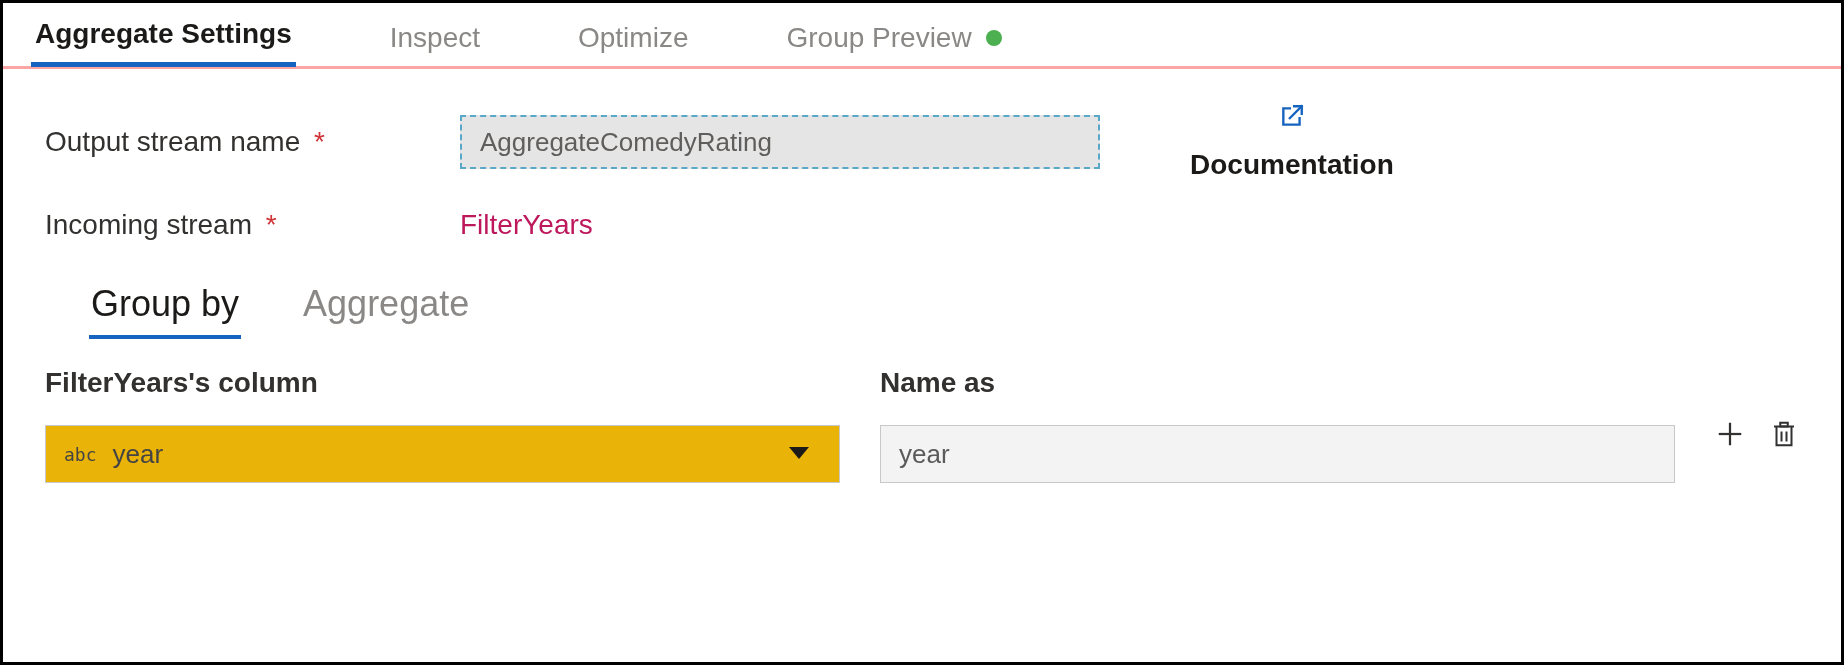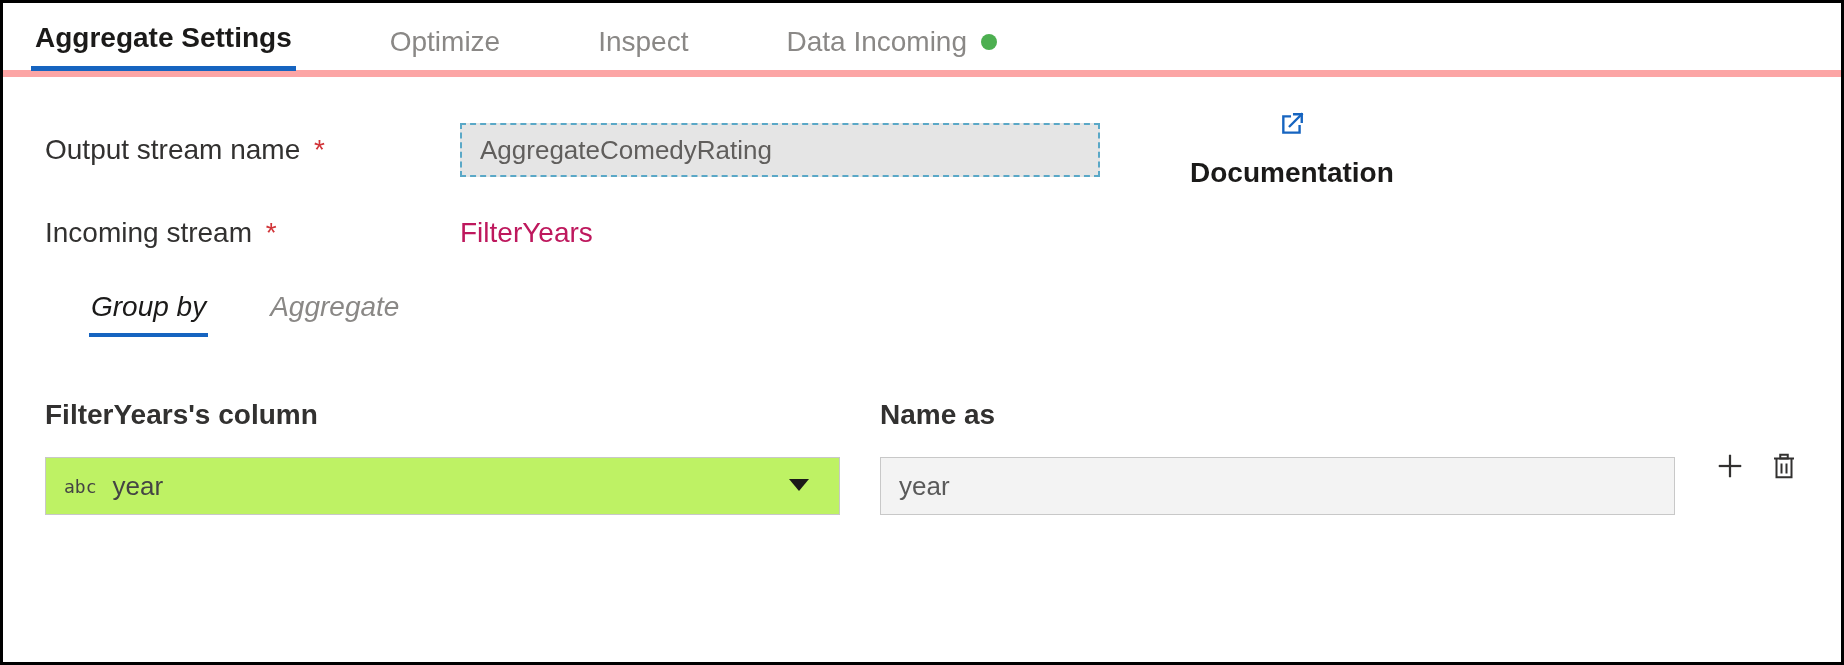--- a/index.html
+++ b/index.html
@@ -17,24 +17,23 @@
     background: #fff;
     position: relative;
     transform-origin: top left;
   }
   
   .tabs {
     display: flex;
     align-items: flex-end;
     padding: 0 28px;
     height: 66px;
-    border-bottom: 7px solid #fca5a5;
+    border-bottom: 3px solid #fca5a5;
     gap: 90px;
     font-size: 28px;
-    margin-top: 8px;
   }
   .tab {
     padding: 14px 4px 12px 4px;
     color: #8a8886;
     cursor: pointer;
     display: flex;
     align-items: center;
     gap: 14px;
   }
   .tab.active {
@@ -95,38 +94,37 @@
   }
   .link-value {
     color: #be185d;
     font-size: 28px;
     cursor: pointer;
   }
   
   .subtabs {
     display: flex;
     gap: 60px;
-    font-size: 28px;
+    font-size: 36px;
     margin-top: 34px;
     margin-left: 44px;
     color: #8a8886;
-    font-style: italic;
   }
   .subtab {
     padding: 8px 2px 10px 2px;
     cursor: pointer;
   }
   .subtab.active {
     color: #1b1a19;
     border-bottom: 4px solid #1664c0;
   }
   
   .columns {
     display: flex;
-    margin-top: 62px;
+    margin-top: 28px;
     gap: 40px;
     align-items: flex-start;
   }
   .col {
     flex: 1;
     max-width: 800px;
   }
   .col-header {
     font-size: 28px;
     font-weight: 700;
@@ -134,21 +132,21 @@
   }
   .select {
     width: 100%;
     height: 58px;
     border: 1px solid #c8c8c8;
     display: flex;
     align-items: center;
     padding: 0 18px;
     font-size: 26px;
     color: #444;
-    background: #bef264;
+    background: #eab308;
     cursor: pointer;
     gap: 16px;
     position: relative;
   }
   .type-badge {
     font-family: "Segoe UI", monospace;
     font-size: 18px;
     color: #444;
   }
   .caret {
@@ -184,27 +182,27 @@
 </head>
 <body>
 
 <div class="outer">
 
   <div class="tabs">
     <div class="tab active">
       <span>Aggregate Settings</span>
     </div>
     <div class="tab">
+      <span>Inspect</span>
+    </div>
+    <div class="tab">
       <span>Optimize</span>
     </div>
     <div class="tab">
-      <span>Inspect</span>
-    </div>
-    <div class="tab">
-      <span>Data Incoming</span>
+      <span>Group Preview</span>
       <span class="dot"></span>
     </div>
   </div>
 
   <div class="form-area">
 
     <div class="row">
       <div class="label">
         <span>Output stream name</span>
         <span class="req">*</span>

